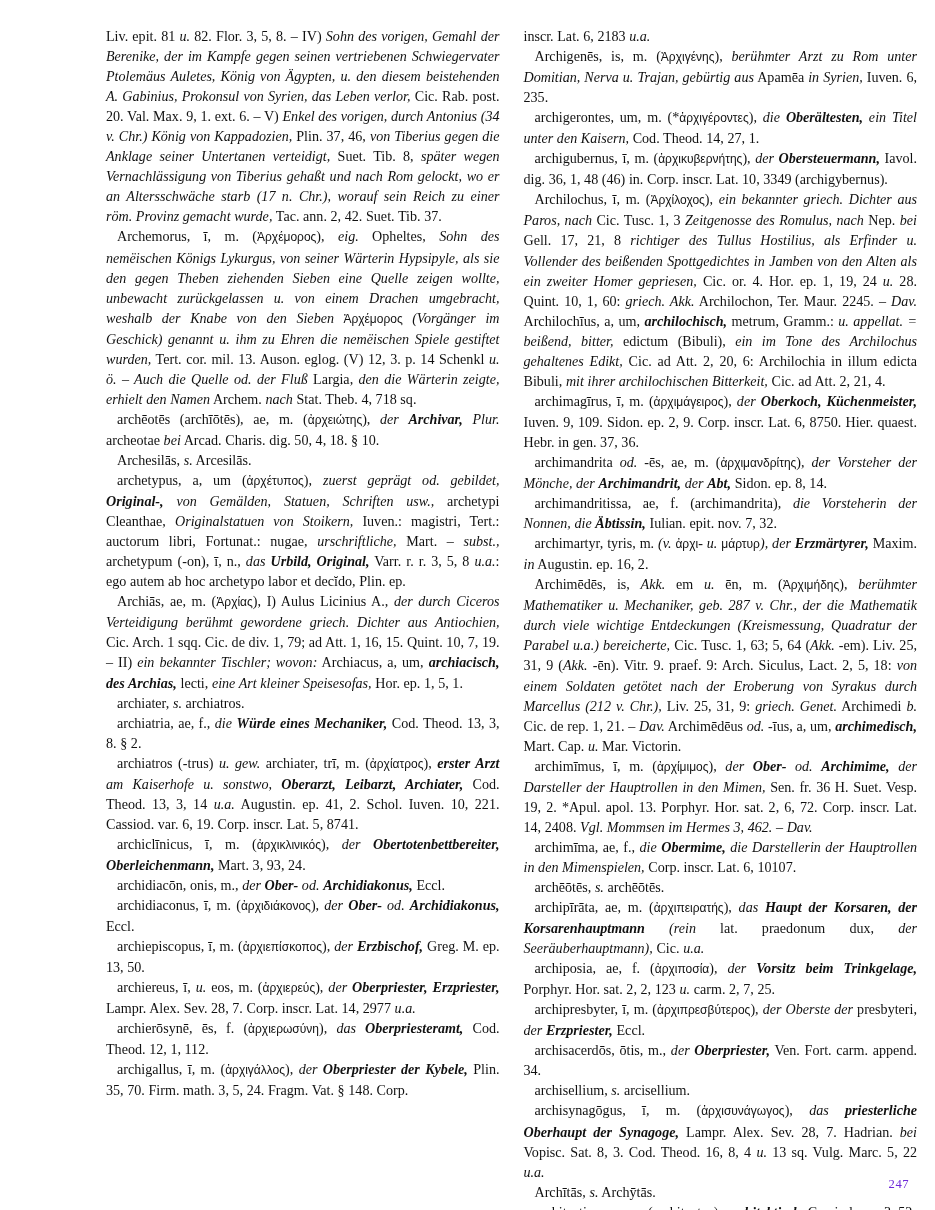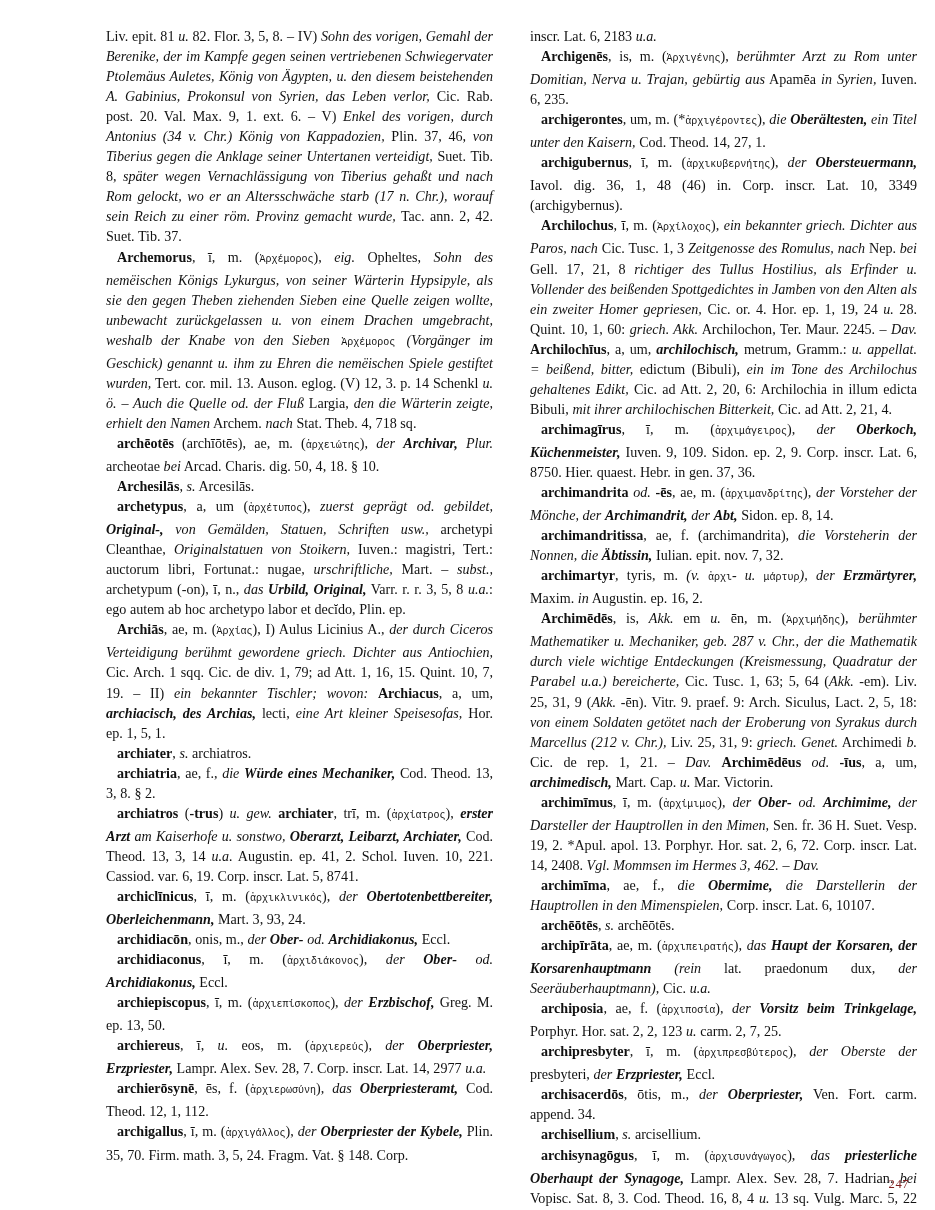--- a/index.html
+++ b/index.html
@@ -24,21 +24,21 @@
     position: absolute;
     left: 0;
     top: 0;
     width: 935px;
     height: 1210px;
     box-sizing: border-box;
     padding: 26px 18px 0 18px;
     display: flex;
     flex-direction: row;
     align-items: flex-start;
-    gap: 17px;
+    gap: 4px;
   }
   .column {
     width: 406px;
     box-sizing: border-box;
   }
   .column.left  { margin-left: 88px; margin-right: 0; }
   .column.right { margin-left: 20px; }
 
   .entry {
     font-size: 14.1px;
@@ -47,33 +47,33 @@
     text-justify: inter-word;
     margin: 0;
     padding: 0;
     hyphens: manual;
     word-spacing: 0.1px;
   }
   .entry.cont { text-indent: 0; }
   .entry.head { text-indent: 11px; }
 
   
-  .hw   { font-weight: bold; }
+  .hw   { font-weight: normal; }
   .it   { font-style: italic; }
   .bi   { font-weight: bold; font-style: italic; }
   .rm   { font-style: normal; font-weight: normal; }
-  .gr   { font-style: normal; font-family: Liberation Mono, monospace; font-size: 10px; }
+  .gr   { font-style: normal; font-family: Liberation Sans, sans-serif; font-size: 12px; }
 
   #folio {
     position: absolute;
     right: 26px;
     bottom: 18px;
     font-size: 12.6px;
     letter-spacing: 0.5px;
-    color: #7f1d1d;
+    color: #6d28d9;
   }
 </style>
 </head>
 <body>
 
 <div id="page">
 
   <div id="columns">
 
     <div class="column left" id="col-left">

